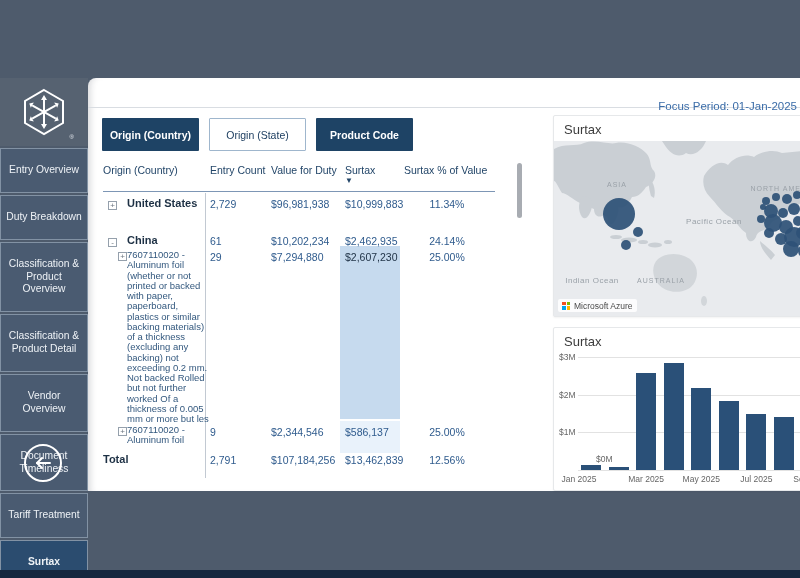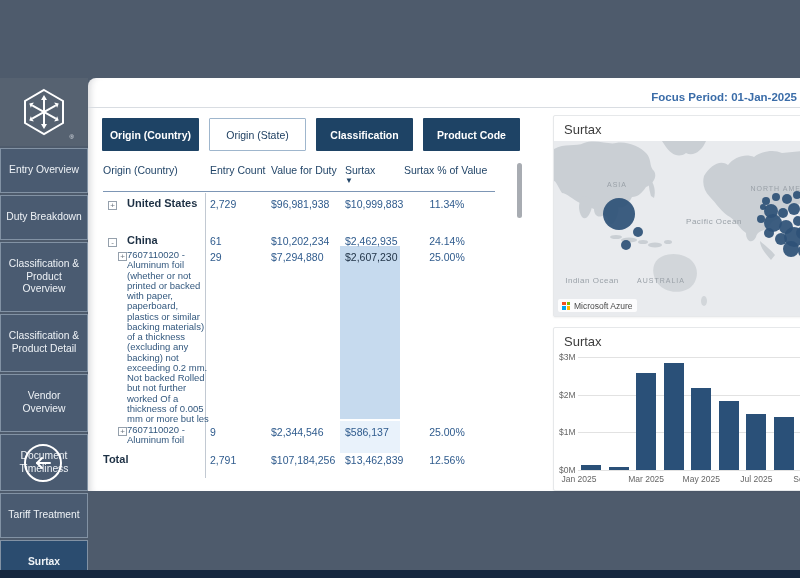--- a/index.html
+++ b/index.html
@@ -28,21 +28,21 @@
   
   .panel{
     position:absolute;left:88px;top:78px;width:712px;height:413px;background:#ffffff;
     border-radius:8px 0 0 0;box-shadow:inset 7px 0 7px -5px rgba(20,30,45,.18);
   }
   .panel-header{
     position:absolute;left:0;top:0;width:712px;height:30px;border-bottom:1px solid #d9dde2;
     box-sizing:border-box;
   }
   .focus-period{
-    position:absolute;right:3px;top:13px;font-size:11.5px;color:#3a6ca8;white-space:nowrap;font-weight:bold;
+    position:absolute;right:3px;top:22px;font-size:11.5px;color:#3a6ca8;white-space:nowrap;
   }
   
   #tabs{position:absolute;left:14px;top:40px;height:33px;display:flex;}
   .tab{
     box-sizing:border-box;width:97px;height:33px;margin-right:10px;border:none;border-radius:1px;
     font-family:"Liberation Sans",sans-serif;font-size:10.5px;cursor:pointer;
     display:flex;align-items:center;justify-content:center;text-align:center;
   }
   .tab.filled{background:#1e4365;color:#ffffff;font-weight:bold;}
   .tab.outline{background:#ffffff;color:#1d3e60;border:1px solid #9fb6cd;}
@@ -136,21 +136,20 @@
 
 <div class="panel">
 
   <div class="panel-header">
     <span class="focus-period">Focus Period: 01-Jan-2025</span>
   </div>
 
   <div id="tabs">
       <button class="tab filled">Origin (Country)</button>
       <button class="tab outline">Origin (State)</button>
-      <button class="tab filled">Classification</button>
       <button class="tab filled">Product Code</button>
     </div>
 
   <div class="table-area">
     <div class="thead" style="left:0;top:0">Origin (Country)</div>
     <div class="thead" style="left:107px;top:0">Entry Count</div>
     <div class="thead" style="left:168px;top:0">Value for Duty</div>
     <div class="thead" style="left:242px;top:0">Surtax</div>
     <div class="thead" style="left:301px;top:0">Surtax % of Value</div>
     <div class="sort-arrow">▼</div>
@@ -260,21 +259,21 @@
           <span style="right:0;bottom:0;background:#ffb900"></span>
         </span>
         <span class="azure-text">Microsoft Azure</span>
       </div>
     </div>
   </div>
 
   <div id="chart-card" class="card">
     <div class="card-title">Surtax</div>
     <div id="ylabels">
-        <div class="ylab" style="top: 137px;">$0M</div>
+        <div class="ylab" style="top: 126px; margin-left: 37px;">$0M</div>
         <div class="ylab" style="top: 99.3333px;">$1M</div>
         <div class="ylab" style="top: 61.6667px;">$2M</div>
         <div class="ylab" style="top: 24px;">$3M</div>
       </div>
     <div id="plot">
         <div class="gridline" style="top: 113px;"></div>
         <div class="gridline" style="top: 75.3333px;"></div>
         <div class="gridline" style="top: 37.6667px;"></div>
         <div class="gridline" style="top: 0px;"></div>
         <div class="bar" title="Jan 2025" style="left: 3px; top: 108.48px; height: 4.52px;"></div>

